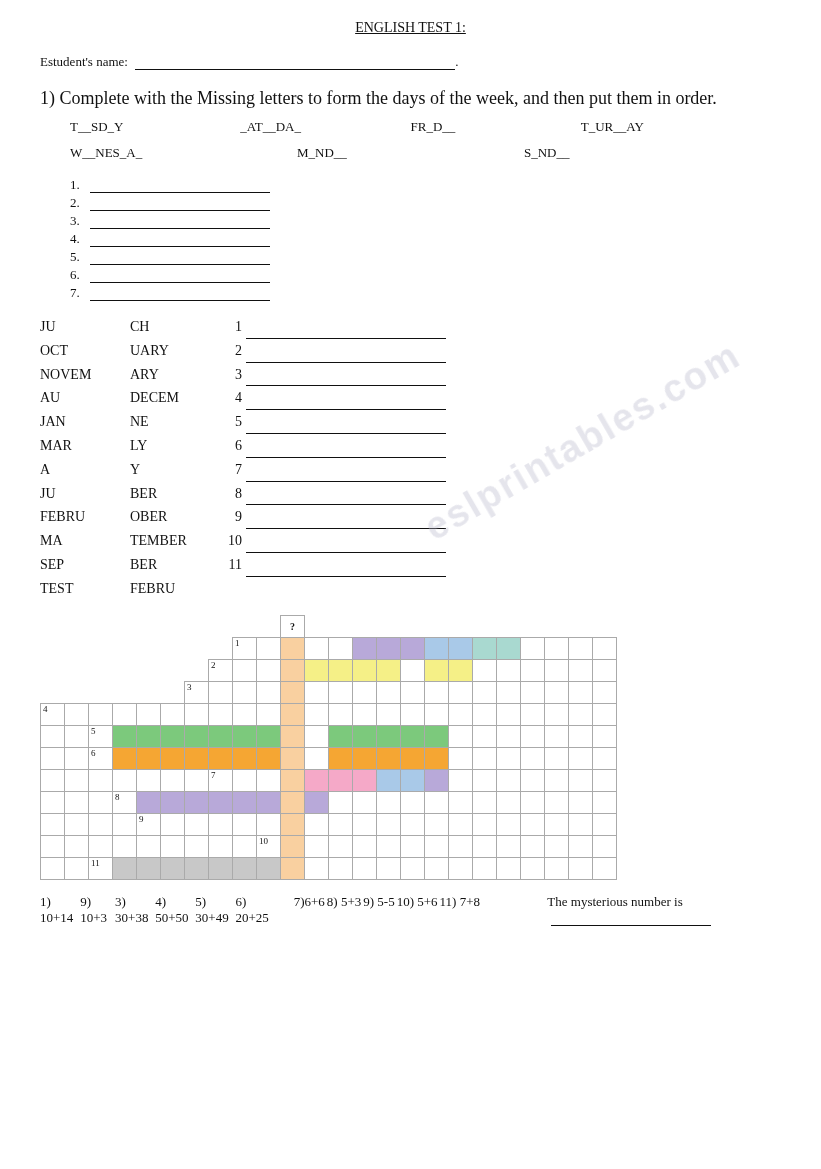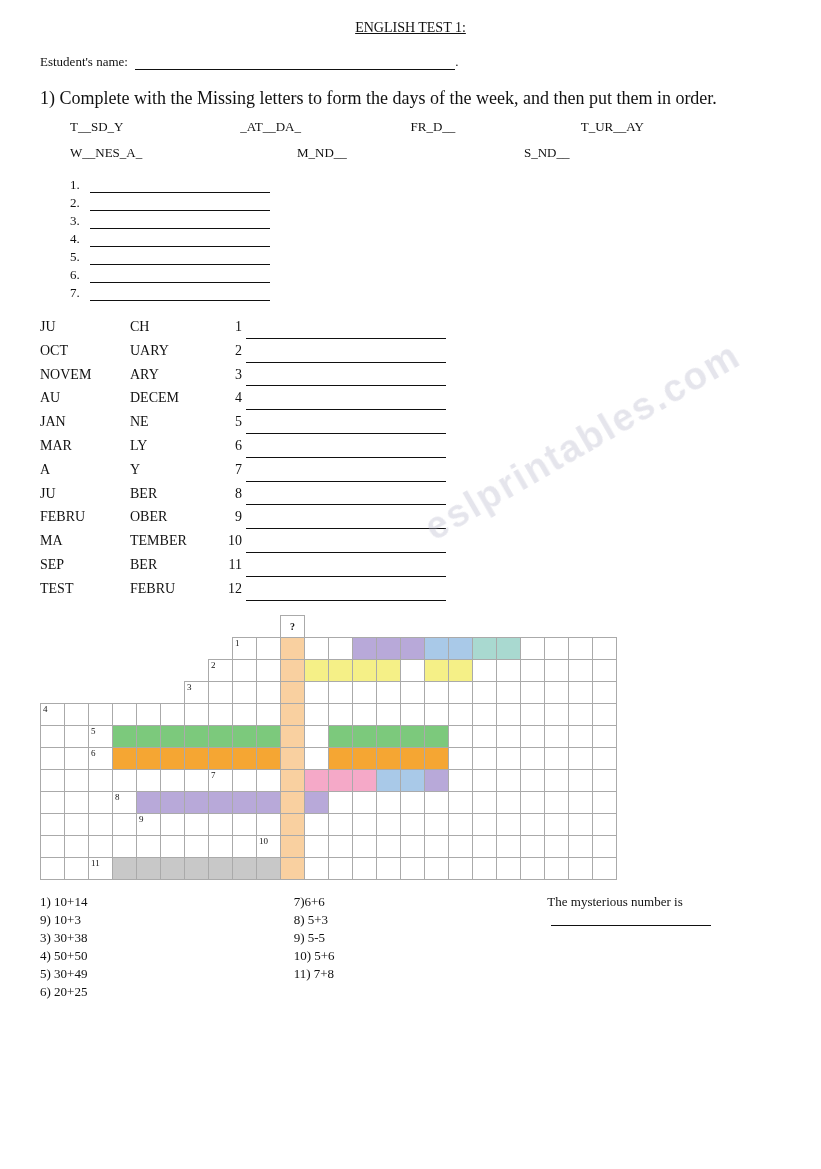--- a/index.html
+++ b/index.html
@@ -147,21 +147,21 @@
     
     .equations-section {
       display: grid;
       grid-template-columns: 1fr 1fr 1fr;
       gap: 2px 20px;
       margin-top: 14px;
       font-size: 13px;
     }
     .eq-col {
       display: flex;
-      flex-direction: column;
+      flex-direction: row;
       gap: 2px;
     }
     .mysterious-line {
       display: inline-block;
       border-bottom: 1px solid #111;
       width: 160px;
       vertical-align: bottom;
       margin-left: 4px;
     }
     .watermark {
@@ -303,24 +303,20 @@
             <span class="months-answer-line"></span>
           </li>
         <li>
             <span class="months-answer-num">10</span>
             <span class="months-answer-line"></span>
           </li>
         <li>
             <span class="months-answer-num">11</span>
             <span class="months-answer-line"></span>
           </li>
-        <li>
-            <span class="months-answer-num">12</span>
-            <span class="months-answer-line"></span>
-          </li>
       </ul>
     </div>
   </div>
 </div>
 
 <div class="question">
   <div class="crossword-wrapper">
     <table class="crossword-table">
       <tbody>
 

